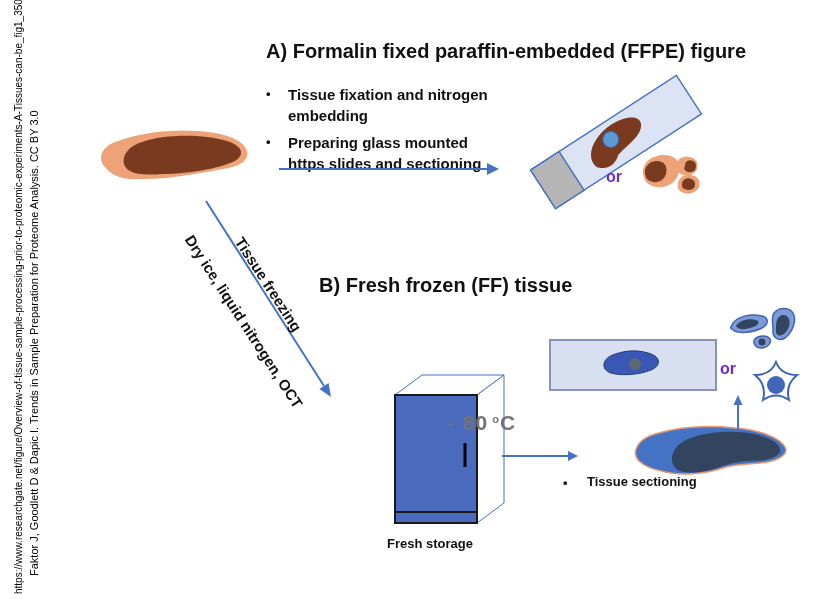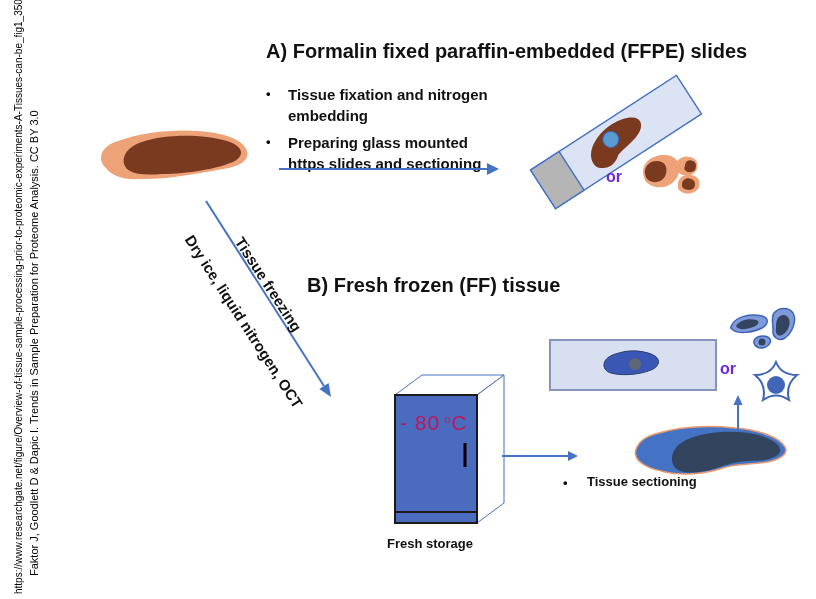--- a/index.html
+++ b/index.html
@@ -25,34 +25,34 @@
   .url { font-size: 10px; }
   .title { font-weight: bold; font-size: 20px; white-space: nowrap; color: #111; }
   .bullets { width: 224px; }
   .bullet-row { display: flex; font-weight: bold; font-size: 15px; line-height: 1.42; margin-bottom: 5px; color: #111; }
   .bullet-dot { width: 22px; flex: none; font-size: 13px; padding-top: 1px; }
   .or-label { font-weight: bold; font-size: 16px; color: #6d28d9; }
   .rot57 {
     font-weight: bold; font-size: 15px; white-space: nowrap; color: #111;
     transform: rotate(57deg); transform-origin: left top;
   }
-  .temp-label { font-size: 21px; color: #be185d; letter-spacing: 1px; white-space: nowrap; font-weight: normal; }
+  .temp-label { font-size: 21px; color: #737373; letter-spacing: 1px; white-space: nowrap; font-weight: bold; margin-left: 48px; }
   .temp-degree { font-size: 11px; position: relative; top: -7px; margin-left: 4px; }
   .temp-unit { font-size: 21px; }
   .small-bold { font-weight: bold; font-size: 13px; white-space: nowrap; color: #111; }
 </style>
 </head>
 <body>
 
 <div class="canvas">
 
   <div class="vtext citation" style="left:28px; top:576px;">Faktor J, Goodlett D &amp; Dapic I. Trends in Sample Preparation for Proteome Analysis. CC BY 3.0</div>
   <div class="vtext url" style="left:13px; top:594px;">https://www.researchgate.net/figure/Overview-of-tissue-sample-processing-prior-to-proteomic-experiments-A-Tissues-can-be_fig1_350375895</div>
 
-  <div class="abs title" style="left:266px; top:40px;">A) Formalin fixed paraffin-embedded (FFPE) slides</div>
+  <div class="abs title" style="left:266px; top:40px;">A) Formalin fixed paraffin-embedded (FFPE) figure</div>
 
   <div class="abs bullets" style="left:266px; top:84px;">
     <div class="bullet-row">
       <span class="bullet-dot">•</span>
       <span>Tissue fixation and nitrogen embedding</span>
     </div>
     <div class="bullet-row">
       <span class="bullet-dot">•</span>
       <span>Preparing glass mounted https slides and sectioning</span>
     </div>
@@ -87,21 +87,21 @@
   </svg>
 
   <svg class="abs" style="left:198px; top:194px;" width="150" height="215" viewBox="0 0 150 215">
     <line x1="8" y1="7" x2="126" y2="192" stroke="#4472C4" stroke-width="2"></line>
     <polygon points="133,203 121.4,195.1 130.6,189.1" fill="#4472C4"></polygon>
   </svg>
 
   <div class="abs rot57" style="left:246px; top:234px;">Tissue freezing</div>
   <div class="abs rot57" style="left:196px; top:232px;">Dry ice, liquid nitrogen, OCT</div>
 
-  <div class="abs title" style="left:307px; top:274px;">B) Fresh frozen (FF) tissue</div>
+  <div class="abs title" style="left:319px; top:274px;">B) Fresh frozen (FF) tissue</div>
 
   <svg class="abs" style="left:388px; top:370px;" width="125" height="160" viewBox="0 0 125 160">
     <polygon points="7,25 34,5 116,5 89,25" fill="#ffffff" stroke="#4472C4" stroke-width="1"></polygon>
     <polygon points="89,25 116,5 116,133 89,153" fill="#ffffff" stroke="#4472C4" stroke-width="1"></polygon>
     <rect x="7" y="25" width="82" height="128" fill="#4A6BBE" stroke="#1a1a1a" stroke-width="2"></rect>
     <line x1="7" y1="142" x2="89" y2="142" stroke="#1a1a1a" stroke-width="2"></line>
     <line x1="77" y1="73" x2="77" y2="97" stroke="#000000" stroke-width="3"></line>
   </svg>
 
   <div class="abs temp-label" style="left:400px; top:411px;">

